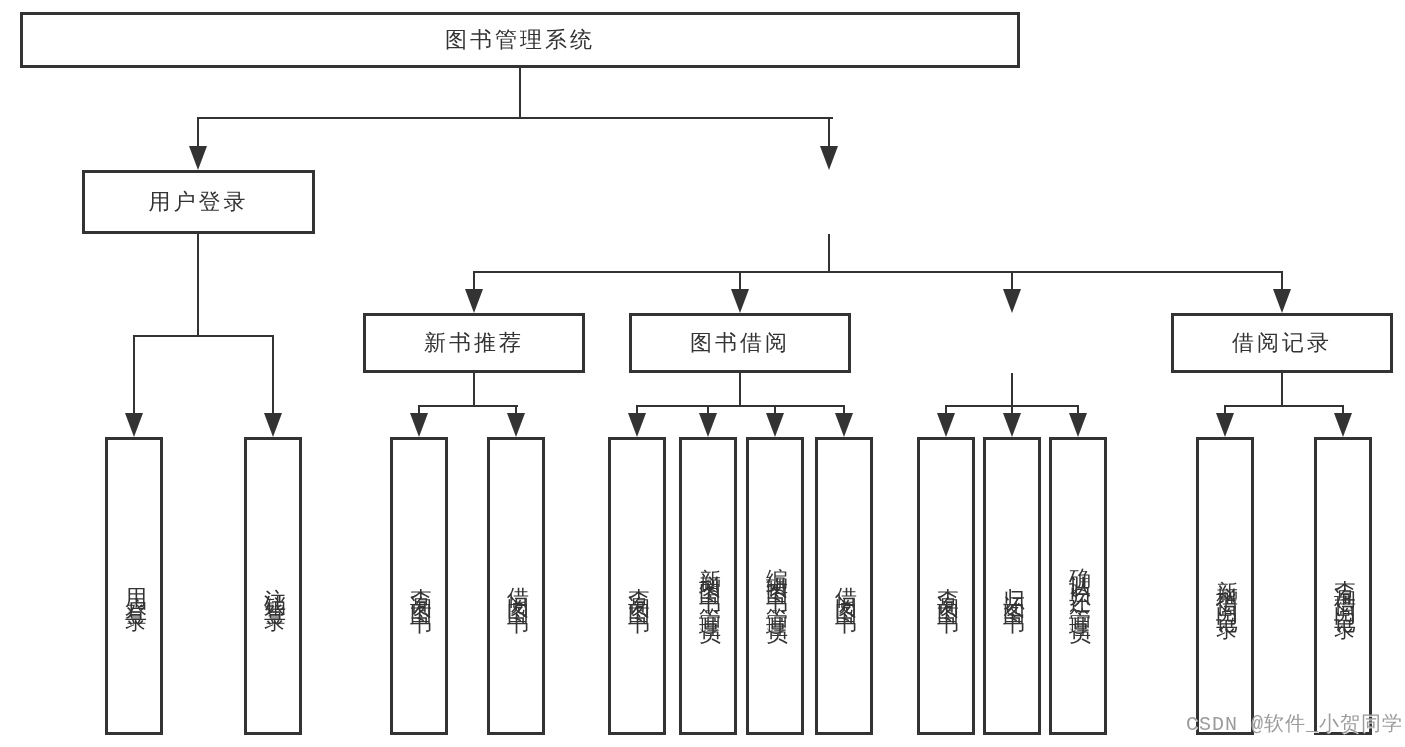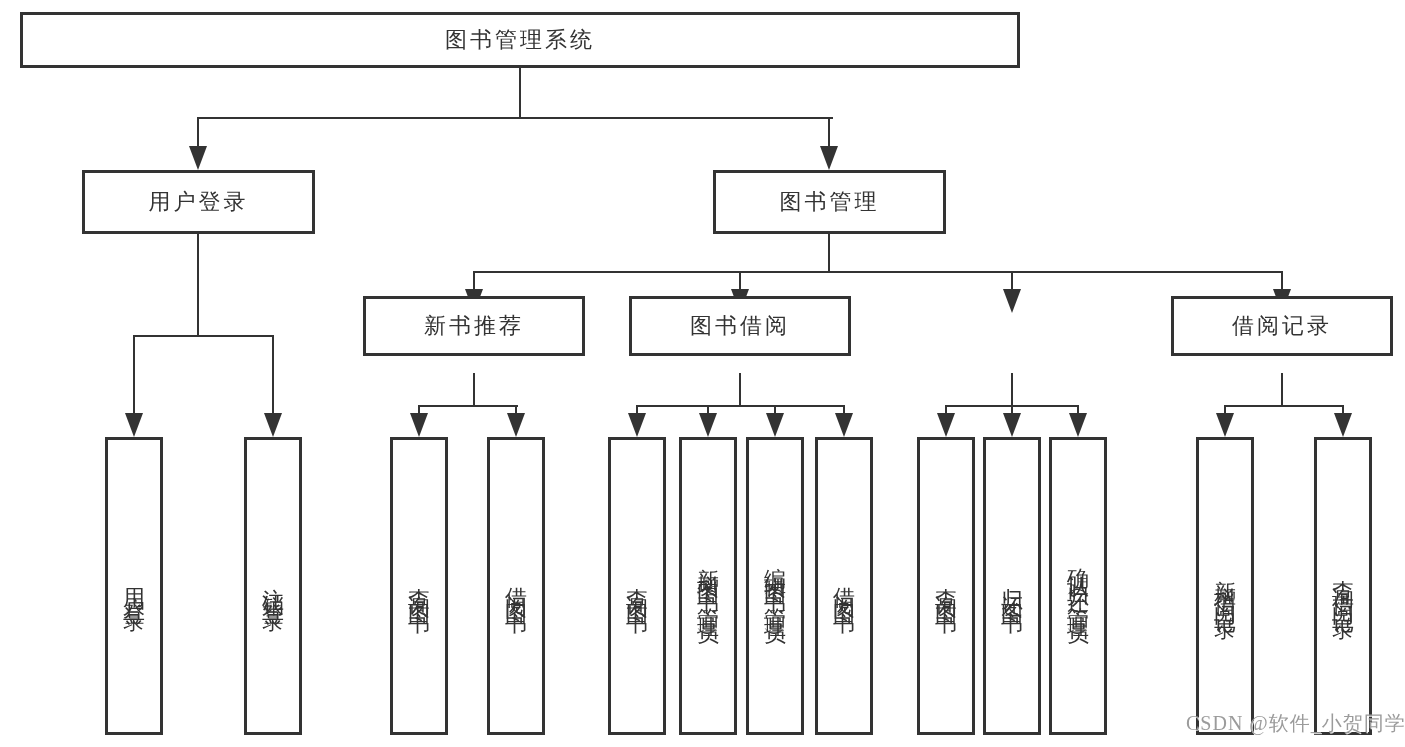--- a/index.html
+++ b/index.html
@@ -1,42 +1,42 @@
 <!DOCTYPE html>
 <html><head>
 <meta charset="utf-8">
 <style>
   html, body { margin: 0; padding: 0; background: #ffffff; }
   #canvas {
     position: relative;
     width: 1405px;
     height: 747px;
     background: #ffffff;
-    font-family: Liberation Serif, serif;
+    font-family: Liberation Mono, monospace;
     color: #333333;
     overflow: hidden;
   }
   .box {
     position: absolute;
     box-sizing: border-box;
     border: 3px solid #333333;
     background: #ffffff;
     display: flex;
     align-items: center;
     justify-content: center;
   }
   .hlabel {
     font-size: 22px;
     letter-spacing: 3px;
     white-space: nowrap;
     color: #333333;
   }
   .lvl1 { left: 20px; top: 12px; width: 1000px; height: 56px; }
   .lvl2 { top: 170px; width: 233px; height: 64px; }
-  .lvl3 { top: 296px; width: 222px; height: 60px; }
+  .lvl3 { top: 313px; width: 222px; height: 60px; }
   .leaf { top: 437px; width: 58px; height: 298px; }
   .vtext {
     writing-mode: vertical-rl;
     text-orientation: mixed;
     font-size: 22px;
     letter-spacing: 8px;
     line-height: 1;
     color: #333333;
   }
   .line { position: absolute; background: #333333; }
@@ -72,23 +72,20 @@
 
   <div class="line vline" style="left:519px; top:68px; height:50px;"></div>
   <div class="line hline" style="left:197px; top:117px; width:636px;"></div>
   <div class="line vline" style="left:197px; top:117px; height:36px;"></div>
   <div class="line vline" style="left:828px; top:117px; height:36px;"></div>
   <div class="arrow" style="left:189px; top:146px;"></div>
   <div class="arrow" style="left:820px; top:146px;"></div>
 
   <div class="box lvl2" style="left:82px;">
     <span class="hlabel">用户登录</span>
-  </div>
-  <div class="box lvl2" style="left:713px;">
-    <span class="hlabel">图书管理</span>
   </div>
 
   <div class="line vline" style="left:197px; top:234px; height:103px;"></div>
   <div class="line hline" style="left:133px; top:335px; width:141px;"></div>
   <div class="line vline" style="left:133px; top:335px; height:80px;"></div>
   <div class="line vline" style="left:272px; top:335px; height:80px;"></div>
   <div class="arrow" style="left:125px; top:413px;"></div>
   <div class="arrow" style="left:264px; top:413px;"></div>
 
   <div class="line vline" style="left:828px; top:234px; height:39px;"></div>

